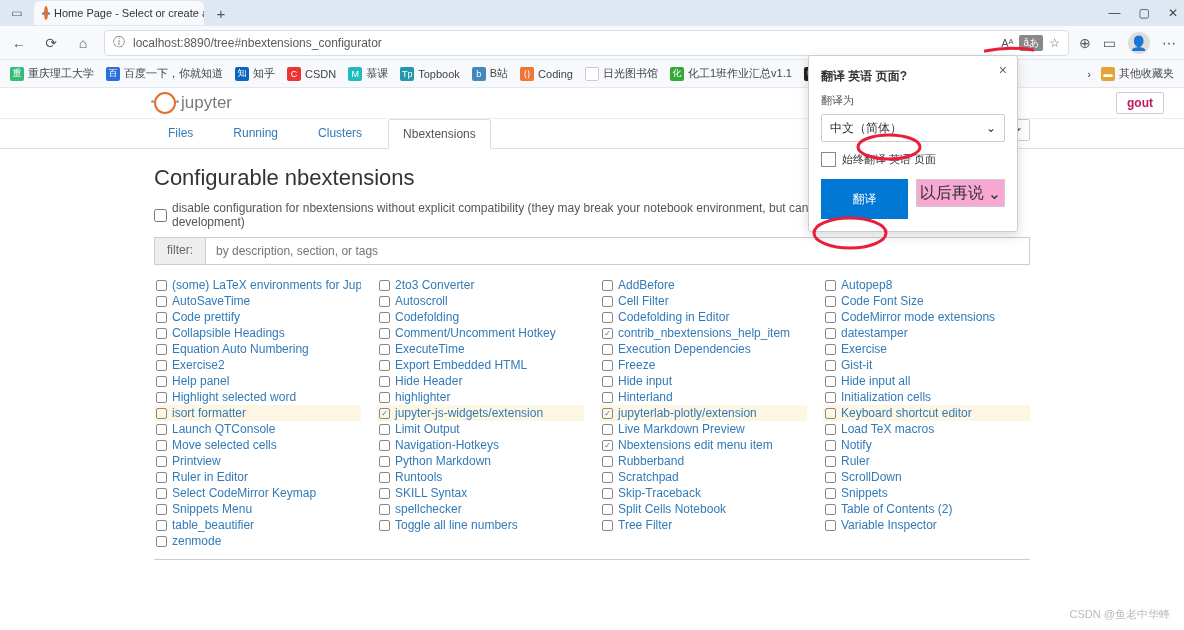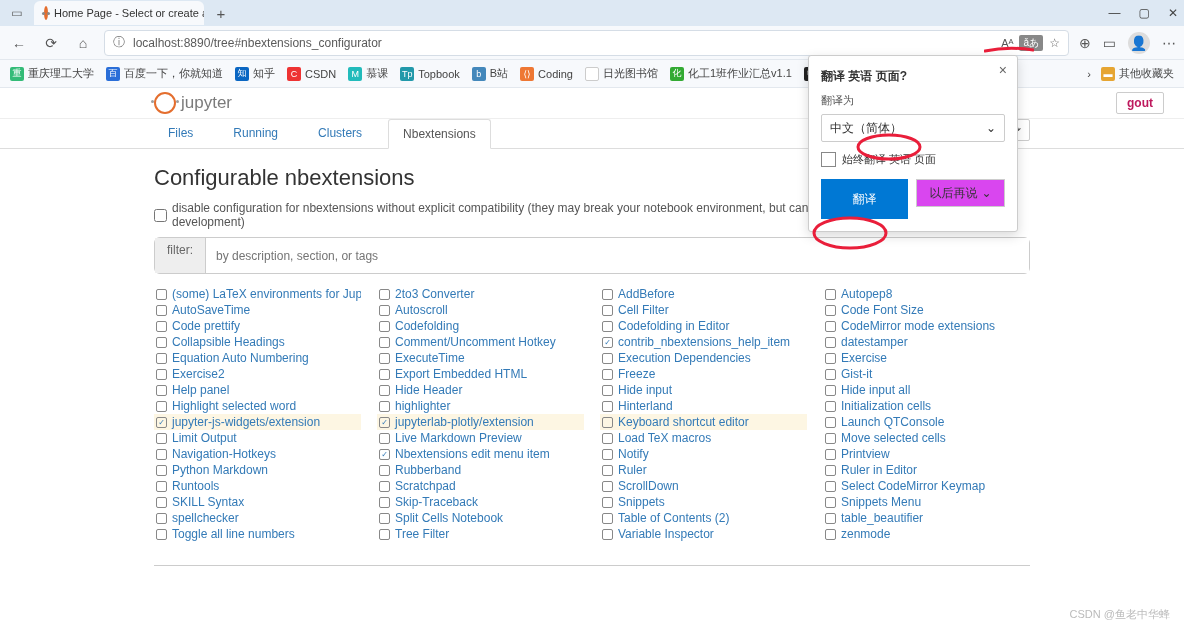--- a/index.html
+++ b/index.html
@@ -41,42 +41,42 @@
 
   .jp-tabs { display:flex;padding:0 154px;border-bottom:1px solid #ddd;height:30px;align-items:flex-start;gap:12px;}
   .jp-tab { padding:7px 14px;font-size:12px;color:#337ab7;cursor:pointer;}
   .jp-tab.active { border:1px solid #ddd;border-bottom:1px solid #fff;border-radius:3px 3px 0 0;color:#555;background:#fff;margin-bottom:-1px;}
   .refresh-btn { margin-left:auto;margin-bottom:4px;border:1px solid #ccc;padding:3px 8px;border-radius:2px;color:#555;background:#fff;font-size:12px;}
 
   .content { padding: 10px 154px; }
   .title { font-size:22px;font-weight:400;color:#333;margin:6px 0 10px;}
   .disable-row { display:flex;align-items:center;gap:5px;font-size:12px;color:#555;margin-bottom:8px;}
   .disable-row input { width:13px;height:13px;}
-  .filter-row { display:flex;border:1px solid #ccc;border-radius:6px;height:37px;margin-bottom:12px;}
+  .filter-row { display:flex;border:1px solid #ccc;border-radius:0;height:28px;margin-bottom:12px;}
   .filter-label { background:#eee;padding:5px 12px;font-size:12px;color:#666;border-right:1px solid #ccc;}
   .filter-input { flex:1;border:none;padding:0 10px;font-size:12px;outline:none;}
 
   .ext-grid { display:grid;grid-template-columns:repeat(4,1fr);gap:0 16px;}
   .ext-item { display:flex;align-items:center;gap:5px;font-size:12px;color:#337ab7;padding:1px 2px;cursor:pointer;white-space:nowrap;overflow:hidden;}
   .ext-item.hl { background:#fdf6e3;}
   .cb { width:11px;height:11px;border:1px solid #888;border-radius:2px;flex-shrink:0;display:flex;align-items:center;justify-content:center;font-size:8px;color:#337ab7;}
   .cb.checked::before { content:'✓';}
   hr.end { margin-top:10px;border:none;border-top:1px solid #ccc;}
 
   
   .translate-popup { position:absolute;top:55px;right:166px;width:210px;background:#fff;border:1px solid #ccc;border-radius:3px;box-shadow:0 4px 12px rgba(0,0,0,0.15);padding:12px;font-size:12px;z-index:100;}
   .tp-title { font-weight:600;font-size:12px;margin-bottom:8px;}
   .tp-close { position:absolute;top:6px;right:10px;font-size:14px;color:#666;cursor:pointer;}
   .tp-sub { font-size:11px;color:#555;margin-bottom:6px;}
   .tp-select { width:100%;height:28px;border:1px solid #ccc;border-radius:2px;padding:0 8px;font-size:12px;display:flex;align-items:center;justify-content:space-between;margin-bottom:10px;}
   .tp-check-row { display:flex;align-items:center;gap:6px;font-size:11px;margin-bottom:12px;}
   .tp-check { width:15px;height:15px;border:1.5px solid #888;}
   .tp-buttons { display:flex;gap:8px;}
   .tp-btn-primary { flex:1;background:#0078d4;color:#fff;border:none;height:40px;font-size:12px;cursor:pointer;}
-  .tp-btn-sec { flex:1;background:#d946ef;border:1px solid #ccc;height:28px;font-size:12px;display:flex;align-items:center;justify-content:center;gap:4px;}
+  .tp-btn-sec { flex:1;background:#f9a8d4;border:1px solid #ccc;height:28px;font-size:16px;display:flex;align-items:center;justify-content:center;gap:4px;}
 
   
   .anno { position:absolute;pointer-events:none;z-index:200;}
   .anno-underline { top:44px;right:150px;width:50px;height:10px;}
   .anno-underline svg { width:100%;height:100%;}
   .anno-circle1 { top:132px;right:260px;width:70px;height:30px;}
   .anno-circle2 { top:215px;right:294px;width:80px;height:36px;}
 
   .watermark { position:absolute;bottom:8px;right:14px;font-size:11px;color:#bbb;}
 </style>
@@ -327,20 +327,24 @@
       </div>
       <div class="ext-item">
         <span class="cb"></span>
         <span>Hinterland</span>
       </div>
       <div class="ext-item">
         <span class="cb"></span>
         <span>Initialization cells</span>
       </div>
       <div class="ext-item hl">
+        <span class="cb"></span>
+        <span>isort formatter</span>
+      </div>
+      <div class="ext-item hl">
         <span class="cb checked"></span>
         <span>jupyter-js-widgets/extension</span>
       </div>
       <div class="ext-item hl">
         <span class="cb checked"></span>
         <span>jupyterlab-plotly/extension</span>
       </div>
       <div class="ext-item hl">
         <span class="cb"></span>
         <span>Keyboard shortcut editor</span>

